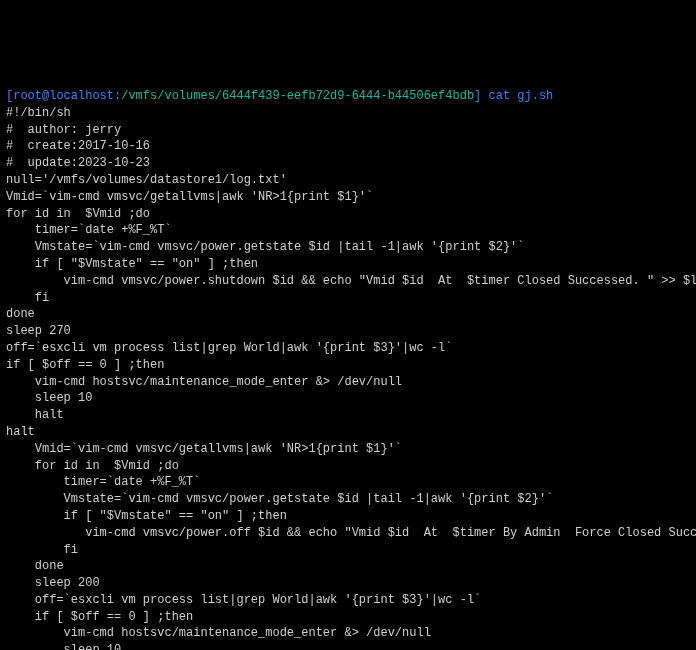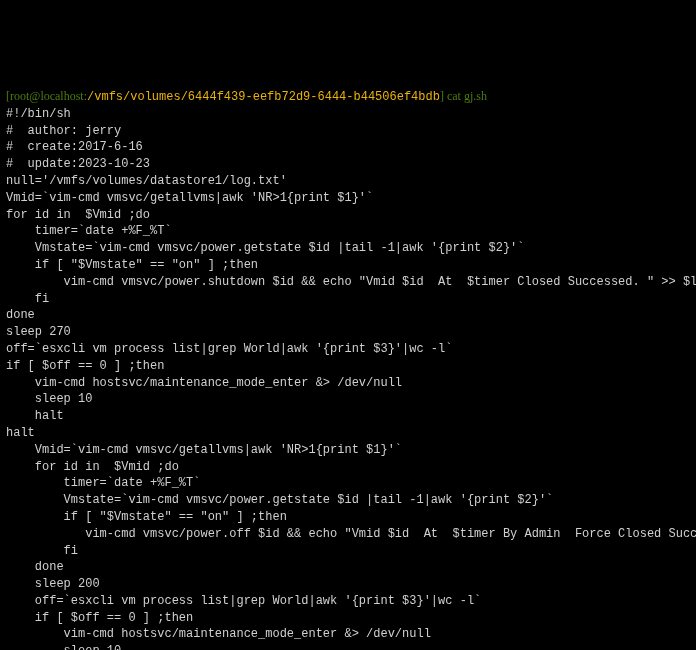--- a/index.html
+++ b/index.html
@@ -11,40 +11,39 @@
       background: #000000;
       color: #d0d0d0;
       font-family: 'Consolas', 'Courier New', monospace;
       font-size: 12px;
       line-height: 1.4;
       padding: 4px 6px;
       white-space: pre;
       width: 696px;
     }
     .prompt-yellow {
-      color: #4d7c0f;
-      font-family: Liberation Serif, serif;
+      color: #3b82f6;
     }
     .prompt-cyan {
-      color: #eab308;
+      color: #14b8a6;
     }
     .line {
       white-space: pre;
     }
   </style>
 </head>
 <body>
 
 
 
 <div>
 <span class="line"><span class="prompt-yellow">[root@localhost:</span><span class="prompt-cyan">/vmfs/volumes/6444f439-eefb72d9-6444-b44506ef4bdb</span><span class="prompt-yellow">] cat gj.sh</span></span>
 <span class="line">#!/bin/sh</span>
 <span class="line">#  author: jerry</span>
-<span class="line">#  create:2017-6-16</span>
+<span class="line">#  create:2017-10-16</span>
 <span class="line">#  update:2023-10-23</span>
 <span class="line">null='/vmfs/volumes/datastore1/log.txt'</span>
 <span class="line">Vmid=`vim-cmd vmsvc/getallvms|awk 'NR&gt;1{print $1}'`</span>
 <span class="line">for id in  $Vmid ;do</span>
 <span class="line">    timer=`date +%F_%T`</span>
 <span class="line">    Vmstate=`vim-cmd vmsvc/power.getstate $id |tail -1|awk '{print $2}'`</span>
 <span class="line">    if [ "$Vmstate" == "on" ] ;then</span>
 <span class="line">        vim-cmd vmsvc/power.shutdown $id &amp;&amp; echo "Vmid $id  At  $timer Closed Successed. " &gt;&gt; $logs</span>
 <span class="line">    fi</span>
 <span class="line">done</span>

